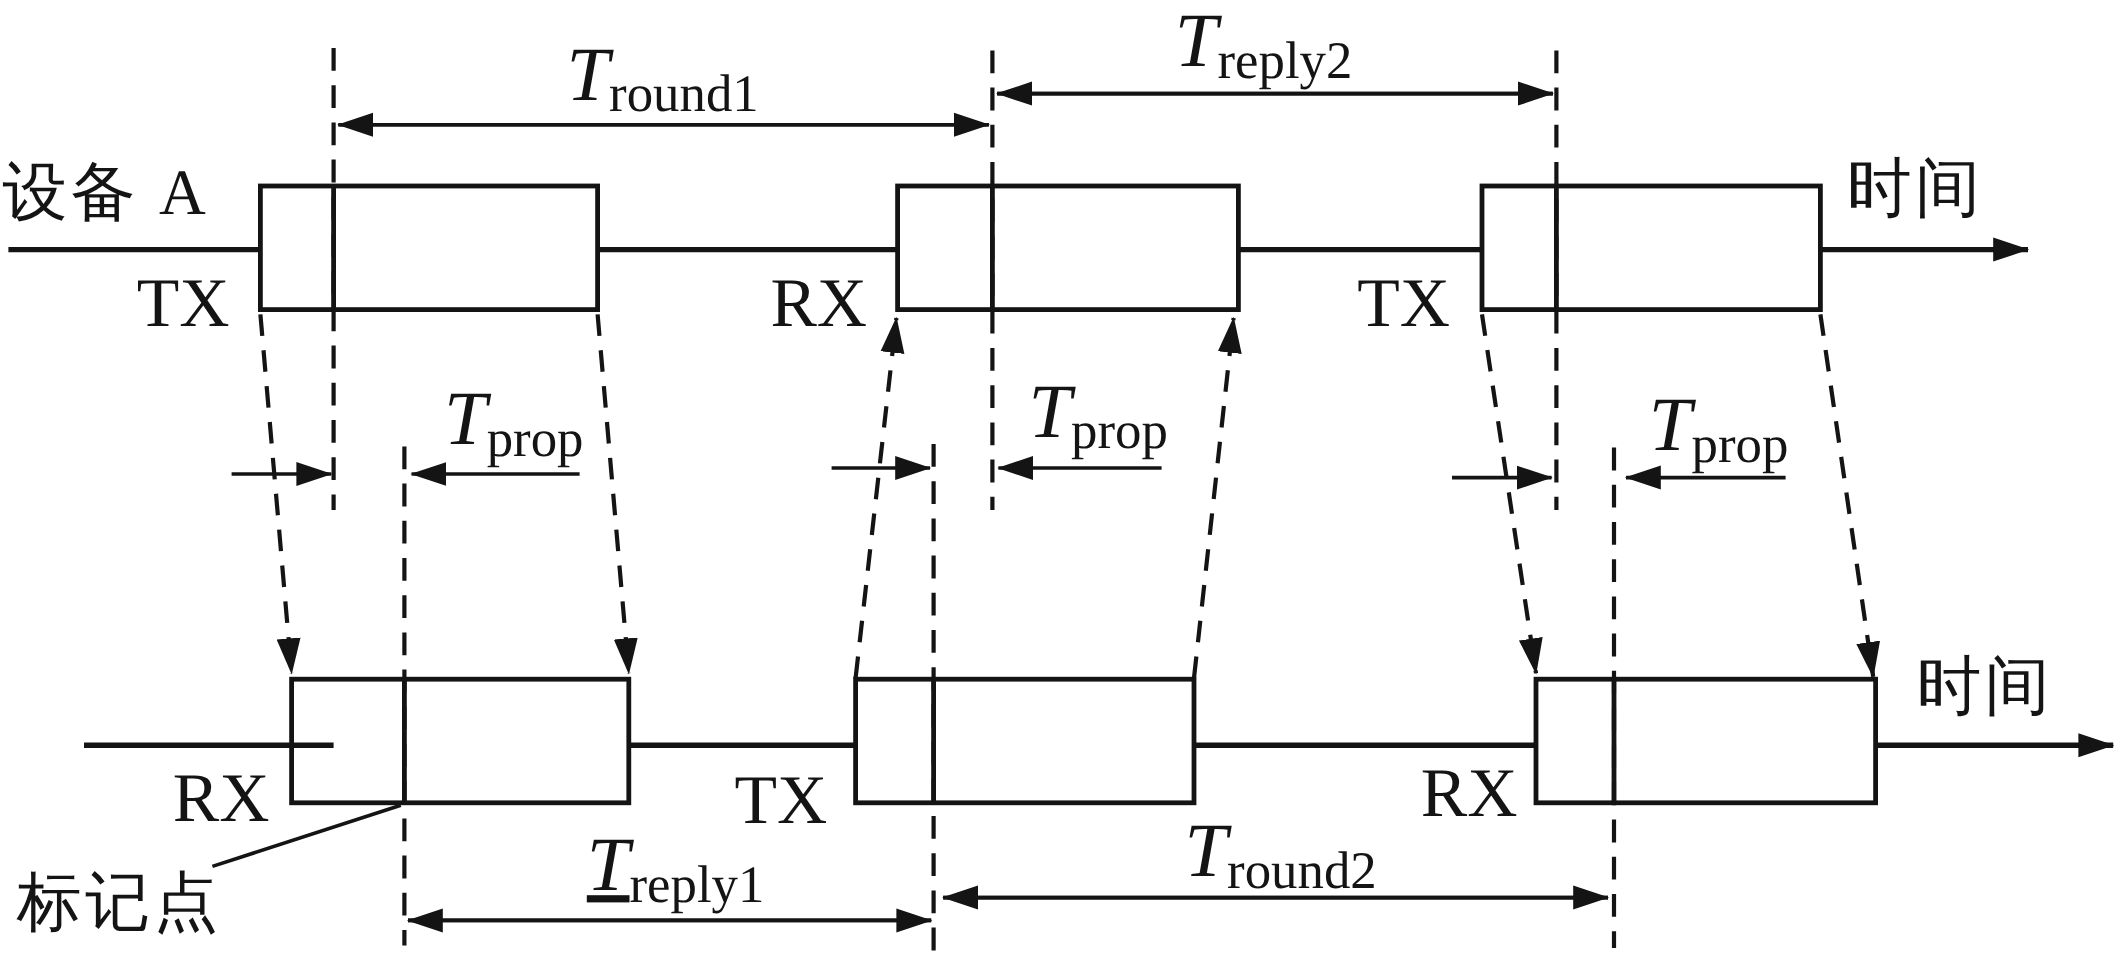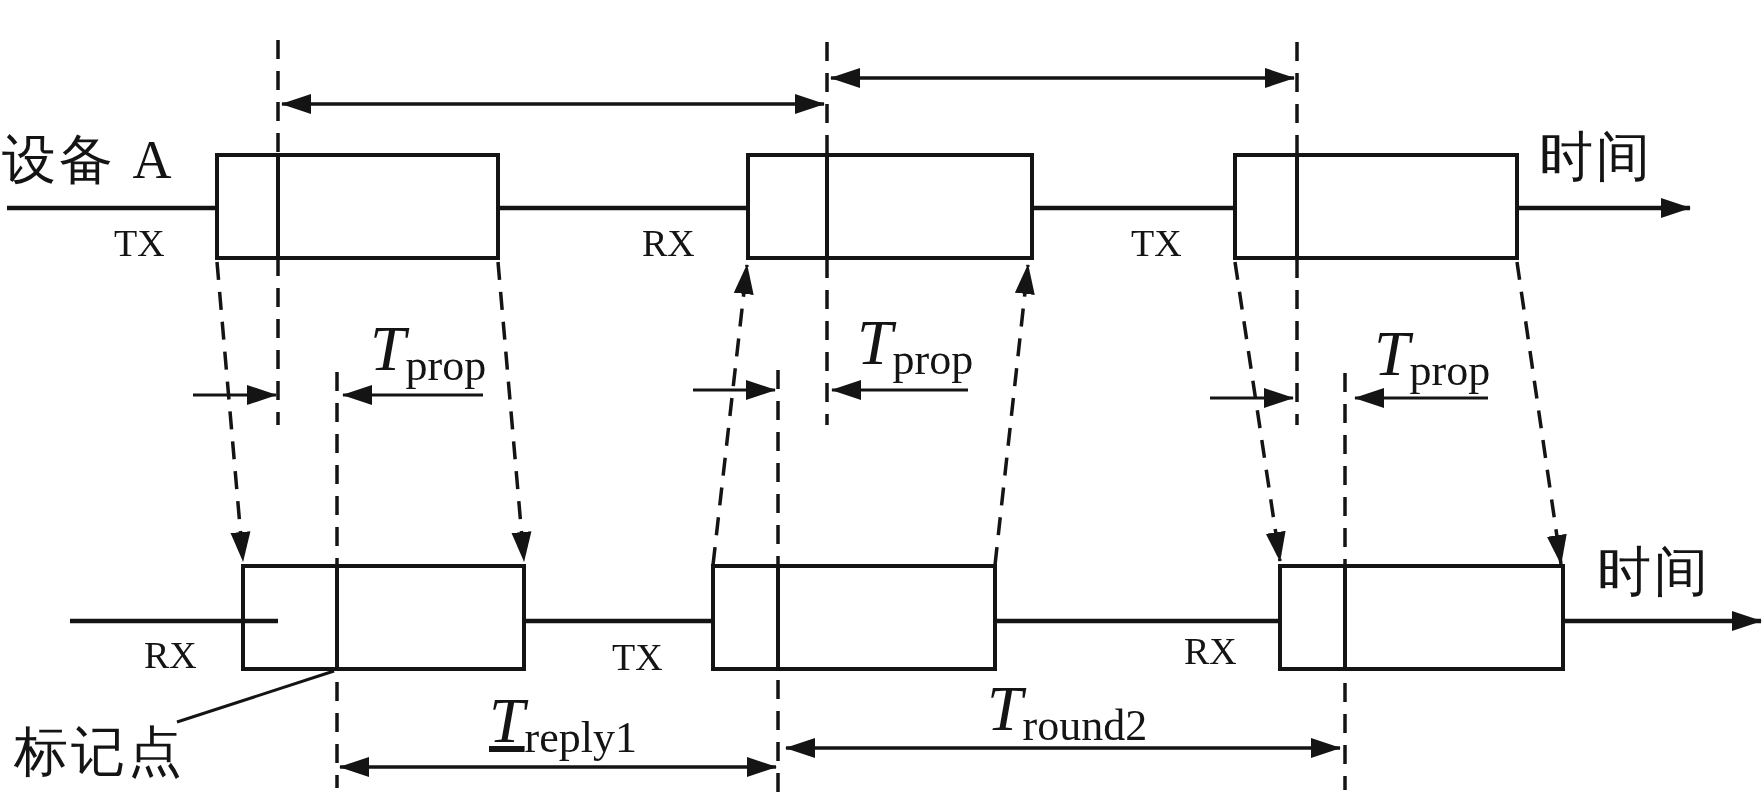--- a/index.html
+++ b/index.html
@@ -3,21 +3,21 @@
 <meta charset="utf-8">
 <style>
   html,body{margin:0;padding:0;background:#ffffff;}
   #canvas{
     position:relative;width:1764px;height:795px;background:#ffffff;
     font-family:"Liberation Serif","DejaVu Serif",serif;overflow:hidden;
   }
   #diagram-svg{position:absolute;left:0;top:0;}
   .lbl{position:absolute;color:#141414;white-space:nowrap;line-height:1;}
   .cjk{font-size:54px;letter-spacing:3px;}
-  .port{font-size:38px;}
+  .port{font-size:58px;}
   .tvar{font-size:64px;}
   .tvar i{font-style:italic;font-family:"Liberation Serif","DejaVu Serif",serif;}
   .tvar sub{font-size:44px;vertical-align:-0.22em;line-height:1;letter-spacing:0px;}
 </style>
 </head>
 <body>
 
 <div id="canvas">
 
   <svg id="diagram-svg" width="1764" height="795" viewBox="0 0 1764 795">
@@ -104,20 +104,26 @@
   <div class="lbl cjk" style="left:1597px;top:545px;">时间</div>
   <div class="lbl cjk" style="left:14px;top:725px;">标记点</div>
 
   <div class="lbl port" style="left:114px;top:224px;">TX</div>
   <div class="lbl port" style="left:642px;top:224px;">RX</div>
   <div class="lbl port" style="left:1131px;top:224px;">TX</div>
   <div class="lbl port" style="left:144px;top:636px;">RX</div>
   <div class="lbl port" style="left:612px;top:638px;">TX</div>
   <div class="lbl port" style="left:1184px;top:632px;">RX</div>
 
+  <div class="lbl tvar" style="left:472px;top:30px;">
+    <i>T</i><sub>round1</sub>
+  </div>
+  <div class="lbl tvar" style="left:979px;top:2px;">
+    <i>T</i><sub>reply2</sub>
+  </div>
   <div class="lbl tvar" style="left:370px;top:317px;">
     <i>T</i><sub>prop</sub>
   </div>
   <div class="lbl tvar" style="left:857px;top:311px;">
     <i>T</i><sub>prop</sub>
   </div>
   <div class="lbl tvar" style="left:1374px;top:322px;">
     <i>T</i><sub>prop</sub>
   </div>
   <div class="lbl tvar" style="left:489px;top:689px;text-decoration:underline;">

